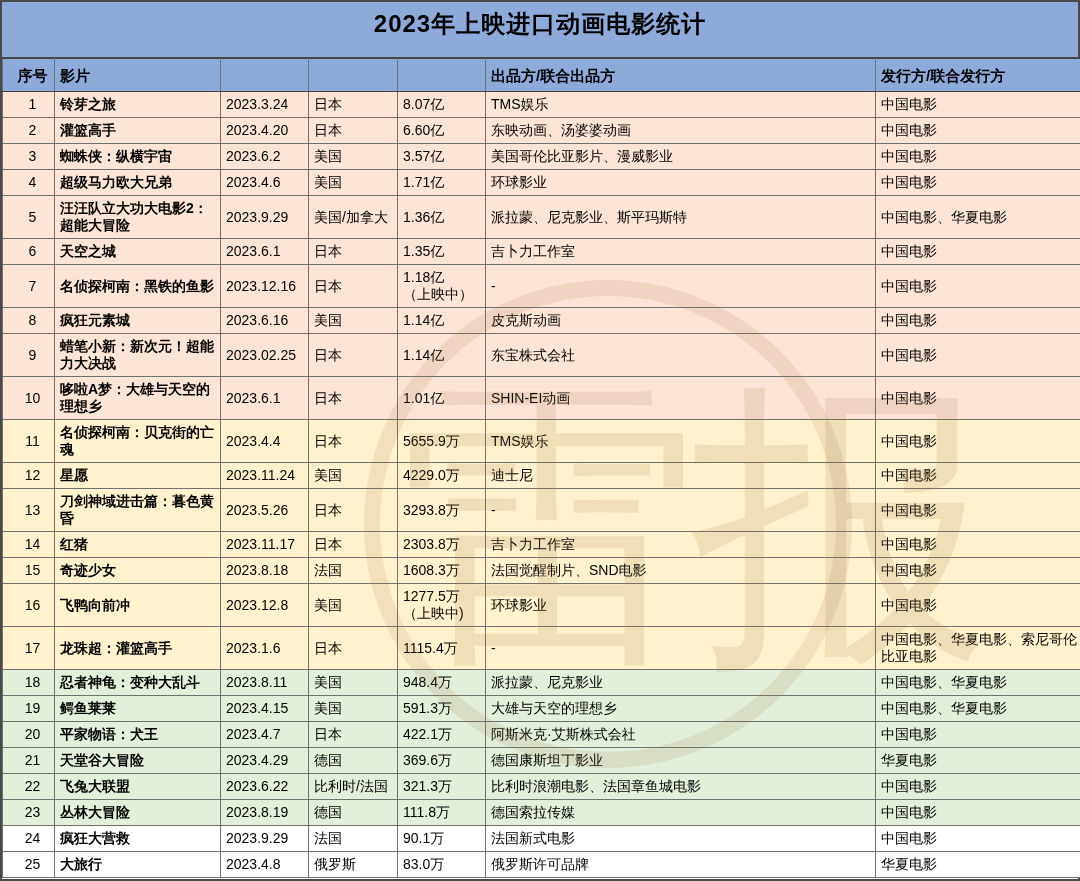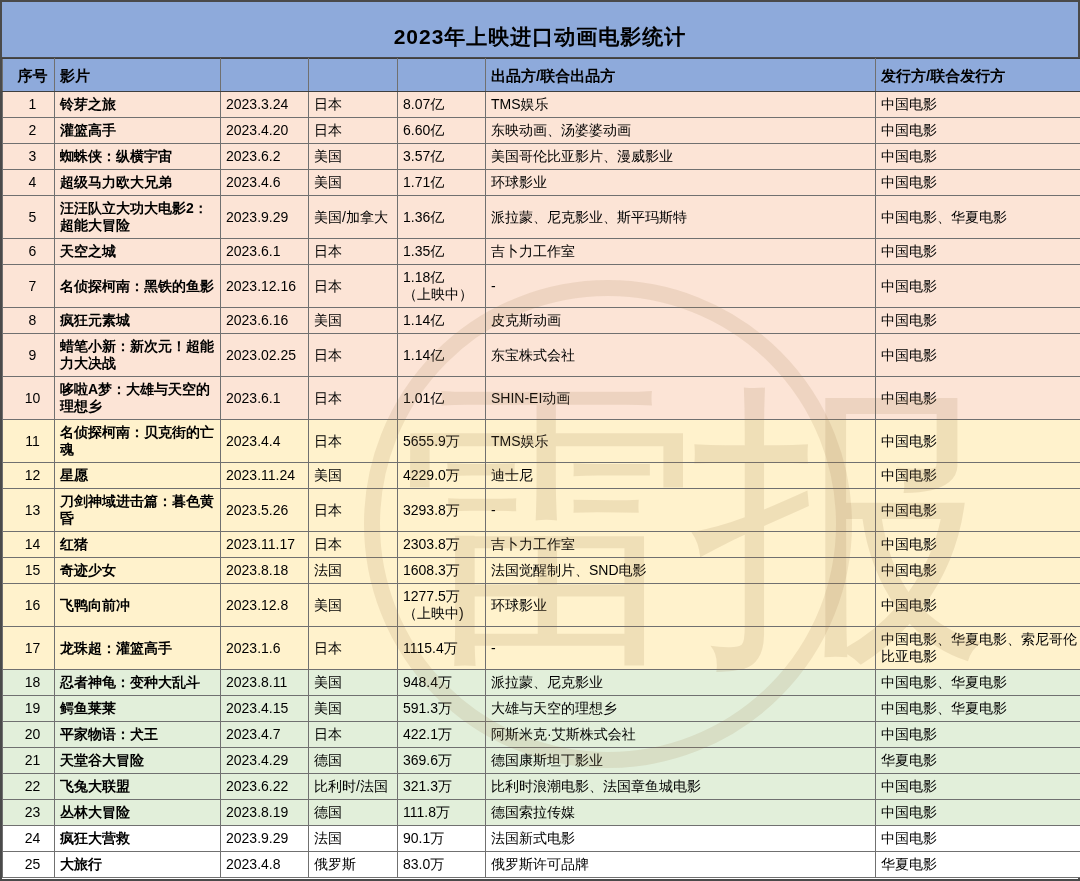--- a/index.html
+++ b/index.html
@@ -12,22 +12,22 @@
     position:relative;width:1076px;height:877px;
     border:2px solid #4a4a4a;background:#fff;
   }
   
   .title-block{
     background:var(--header-blue,#8eaadb);
     border-bottom:1px solid #4a4a4a;
     height:55px;
   }
   .title-main{
-    text-align:center;font-weight:bold;font-size:21px;line-height:34px;
-    padding-top:18px;color:#000;letter-spacing:1px;
+    text-align:center;font-weight:bold;font-size:24px;line-height:34px;
+    padding-top:5px;color:#000;letter-spacing:1px;
   }
   .title-sub{
     text-align:center;font-size:14px;line-height:17px;
     color:var(--subtitle-red,#ff0000);font-weight:bold;
   }
   .title-sub span + span{margin-left:20px;}
   
   table.stats{border-collapse:collapse;width:100%;table-layout:fixed;}
   th,td{
     border:1px solid #707070;

